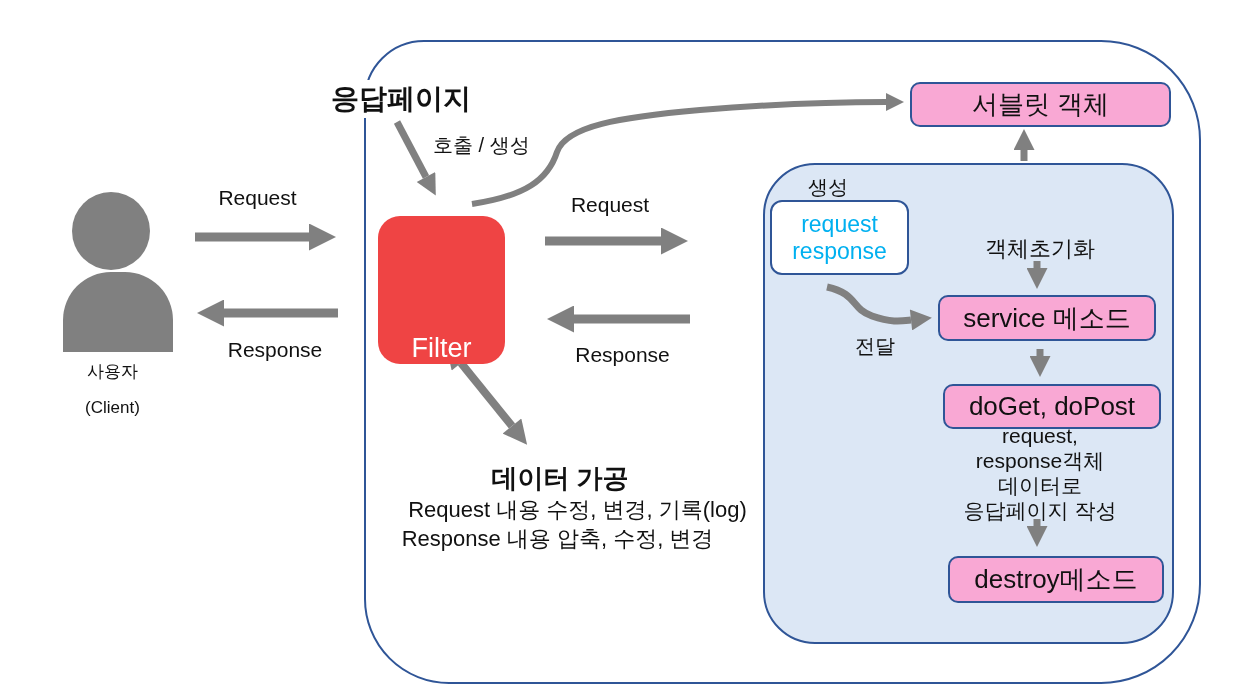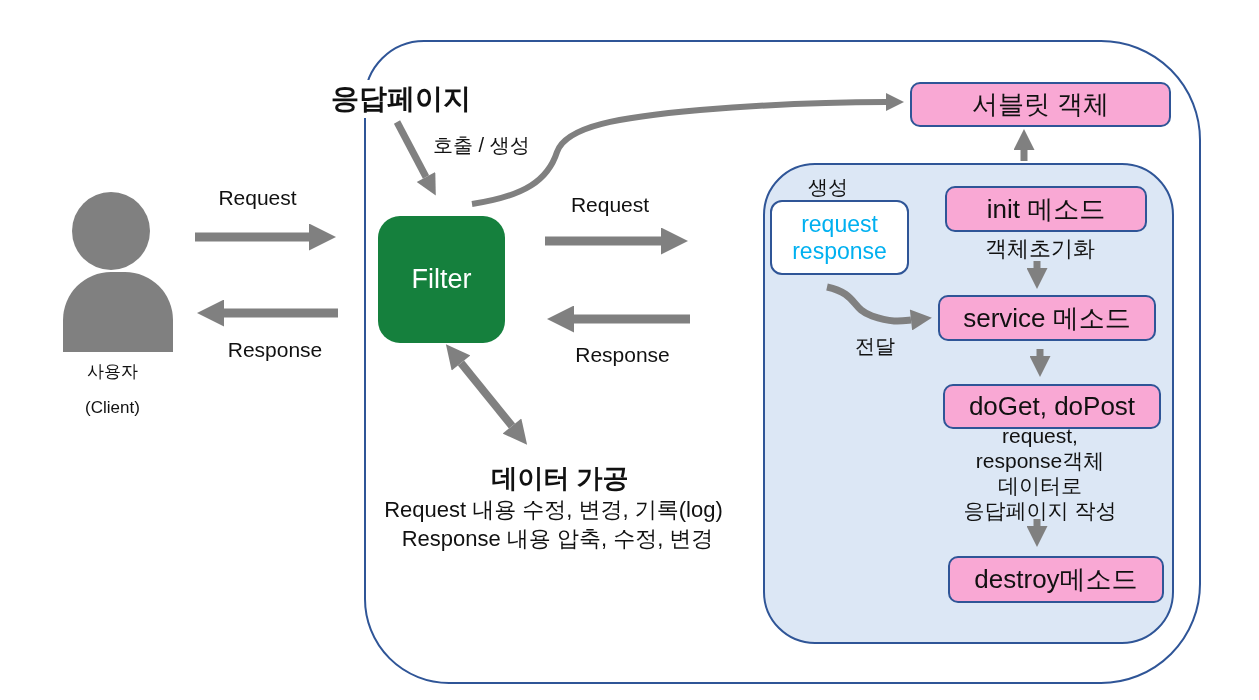--- a/index.html
+++ b/index.html
@@ -21,22 +21,22 @@
   }
   svg.arrows{left:0;top:0;z-index:2;pointer-events:none;}
   
   .fg{z-index:3;}
   .lbl{white-space:nowrap;}
   .center{text-align:center;}
   .title-ko{font-size:28px;font-weight:bold;background:#fff;padding:0 3px;}
   .small-lbl{font-size:20px;}
   .io-lbl{font-size:21px;}
   .filter-box{
-    left:378px;top:216px;width:127px;height:127px;background:#15803d;
-    border-radius:22px;display:flex;align-items:center;justify-content:center;
+    left:378px;top:216px;width:127px;height:148px;background:#ef4444;
+    border-radius:22px;display:flex;align-items:flex-end;justify-content:center;
     color:#fff;font-size:27px;
   }
   .wbox{
     background:#f9a8d4;border:2.5px solid #2F5597;border-radius:10px;
     display:flex;align-items:center;justify-content:center;font-size:26px;
   }
   .param-box{
     left:770px;top:200px;width:135px;height:71px;background:#fff;
     border:2.5px solid #2F5597;border-radius:12px;
     display:flex;flex-direction:column;align-items:center;justify-content:center;
@@ -90,37 +90,34 @@
 
   <div class="abs fg lbl title-ko" style="left:328px;top:80px;">응답페이지</div>
   <div class="abs fg lbl small-lbl" style="left:433px;top:132px;">호출 / 생성</div>
   <div class="abs fg filter-box">
     <span>Filter</span>
   </div>
   <div class="abs fg lbl io-lbl center" style="left:545px;top:193px;width:130px;">Request</div>
   <div class="abs fg lbl io-lbl center" style="left:555px;top:343px;width:135px;">Response</div>
 
   <div class="abs fg dp-title center" style="left:455px;top:461px;width:210px;">데이터 가공</div>
-  <div class="abs fg dp-line center lbl" style="left:356px;top:495px;width:395px;">Request 내용 수정, 변경, 기록(log)</div>
+  <div class="abs fg dp-line center lbl" style="left:380px;top:495px;width:395px;">Request 내용 수정, 변경, 기록(log)</div>
   <div class="abs fg dp-line center lbl" style="left:360px;top:524px;width:395px;">Response 내용 압축, 수정, 변경</div>
 
   <div class="abs fg wbox" style="left:910px;top:82px;width:257px;height:41px;">
     <span>서블릿 객체</span>
   </div>
 
   <div class="abs fg lbl small-lbl" style="left:808px;top:174px;">생성</div>
   <div class="abs fg param-box">
     <span>request</span>
     <span>response</span>
   </div>
   <div class="abs fg lbl small-lbl" style="left:855px;top:333px;">전달</div>
 
-  <div class="abs fg wbox" style="left:945px;top:186px;width:198px;height:42px;">
-    <span>init 메소드</span>
-  </div>
   <div class="abs fg lbl caption center" style="left:940px;top:234px;width:200px;">객체초기화</div>
 
   <div class="abs fg wbox" style="left:943px;top:384px;width:214px;height:41px;">
     <span>doGet, doPost</span>
   </div>
 
   <div class="abs fg wbox" style="left:938px;top:295px;width:214px;height:42px;">
     <span>service 메소드</span>
   </div>
   <div class="abs fg doget-caption" style="left:925px;top:423px;width:230px;">

